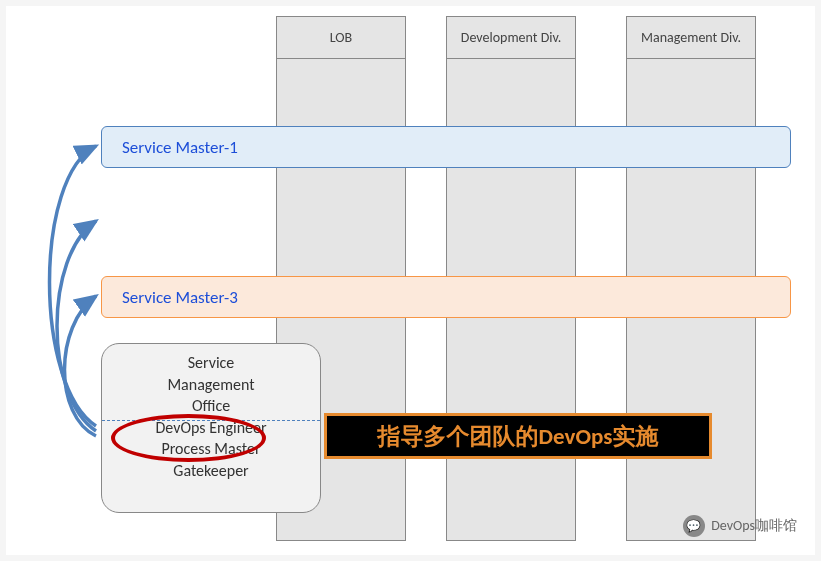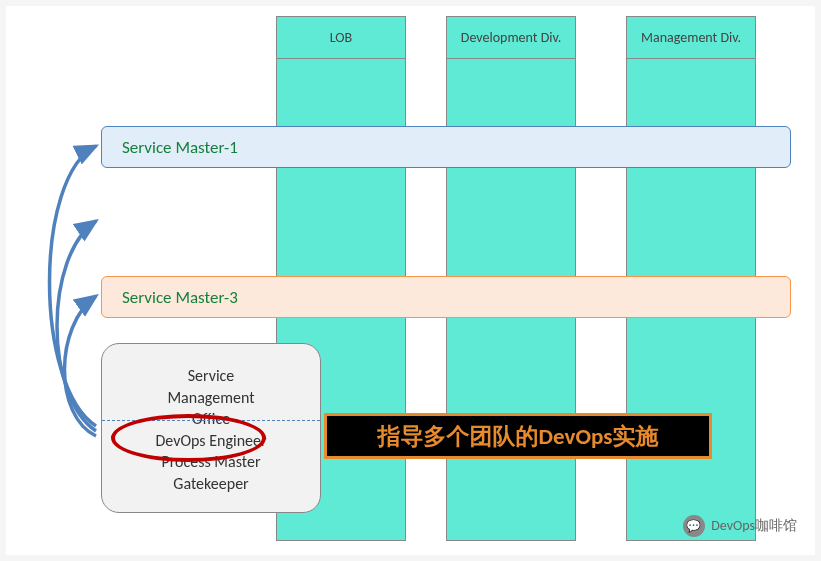--- a/index.html
+++ b/index.html
@@ -1,27 +1,27 @@
 <!DOCTYPE html>
 <html><head>
 <meta charset="utf-8">
 <style>
   * { box-sizing: border-box; margin: 0; padding: 0; }
   body { background: #f5f5f5; font-family: Calibri, Arial, sans-serif; width: 821px; height: 561px; position: relative; overflow: hidden; }
   .canvas { position: absolute; top: 6px; left: 6px; width: 809px; height: 549px; background: #fff; }
-  .col { position: absolute; top: 10px; height: 525px; border: 1.5px solid #888; background: #5eead4; }
+  .col { position: absolute; top: 10px; height: 525px; border: 1.5px solid #888; background: #e5e5e5; }
   .col-header { text-align: center; font-size: 14px; color: #444; padding: 6px 4px; border-bottom: 1.5px solid #888; height: 42px; display: flex; align-items: center; justify-content: center; }
   .col-lob { left: 270px; width: 130px; }
   .col-dev { left: 440px; width: 130px; }
   .col-ops { left: 620px; width: 130px; }
-  .service-bar { position: absolute; left: 95px; width: 690px; height: 42px; border-radius: 6px; border: 1.5px solid; display: flex; align-items: center; padding-left: 20px; font-size: 17px; color: #15803d; }
+  .service-bar { position: absolute; left: 95px; width: 690px; height: 42px; border-radius: 6px; border: 1.5px solid; display: flex; align-items: center; padding-left: 20px; font-size: 17px; color: #1d4ed8; }
   .sm1 { top: 120px; background: #e1edf8; border-color: #4f81bd; }
   .sm2 { top: 195px; background: #e8f3e4; border-color: #9bbb59; }
   .sm3 { top: 270px; background: #fce9db; border-color: #f79646; }
-  .smo-box { position: absolute; left: 95px; top: 337px; width: 220px; height: 170px; background: #f2f2f2; border: 1.5px solid #888; border-radius: 18px; text-align: center; font-size: 16px; color: #333; padding-top: 21px; line-height: 1.35; }
+  .smo-box { position: absolute; left: 95px; top: 337px; width: 220px; height: 170px; background: #f2f2f2; border: 1.5px solid #888; border-radius: 18px; text-align: center; font-size: 16px; color: #333; padding-top: 8px; line-height: 1.35; }
   .dashed-line { position: absolute; left: 0; width: 100%; top: 76px; border-top: 1.5px dashed #4f81bd; }
   .ellipse { position: absolute; left: 105px; top: 408px; width: 155px; height: 48px; border: 4px solid #c00000; border-radius: 50%; z-index: 5; }
   .callout { position: absolute; left: 318px; top: 407px; width: 388px; height: 46px; background: #000; border: 3px solid #e68a2e; color: #e68a2e; font-size: 23px; font-weight: bold; display: flex; align-items: center; justify-content: center; z-index: 6; }
   .arrows { position: absolute; left: 18px; top: 120px; width: 90px; height: 350px; z-index: 4; pointer-events: none; }
   .watermark { position: absolute; right: 18px; bottom: 18px; display: flex; align-items: center; gap: 6px; font-size: 14px; color: #666; z-index: 10; }
   .wm-icon { width: 22px; height: 22px; border-radius: 50%; background: #888; display: flex; align-items: center; justify-content: center; color: #fff; font-size: 12px; }
 </style>
 </head>
 <body>
 

